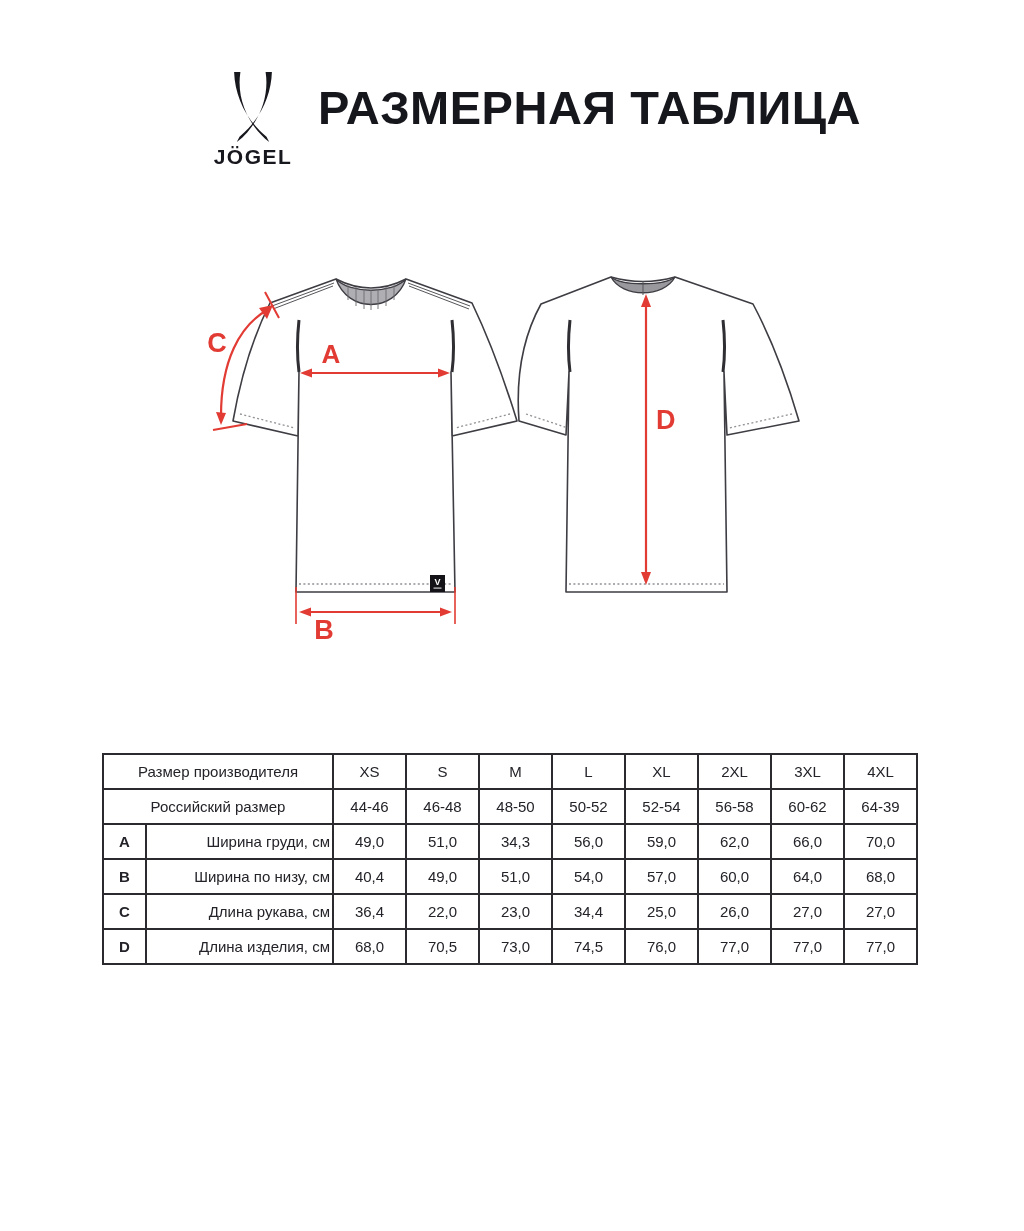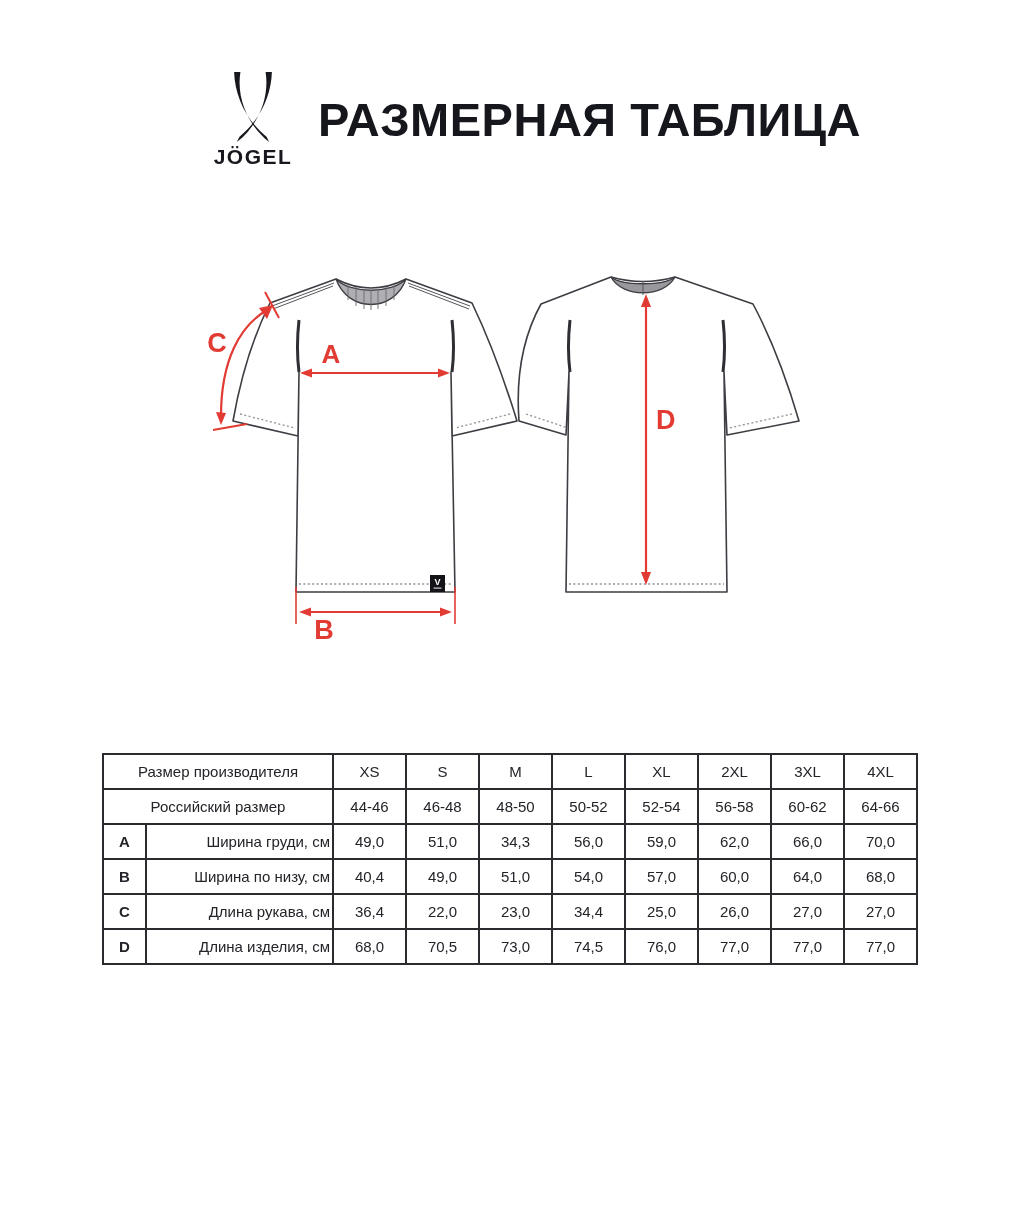--- a/index.html
+++ b/index.html
@@ -5,21 +5,21 @@
   html,body{margin:0;padding:0;background:#ffffff;}
   .page{
     position:relative;width:1024px;height:1231px;background:#ffffff;overflow:hidden;
     font-family:"Liberation Sans",sans-serif;color:#1c1c22;
   }
   
   .logo{position:absolute;left:202px;top:70px;width:102px;text-align:center;}
   .logo svg{display:block;margin:0 auto;}
   .logo-word{font-size:21px;font-weight:bold;letter-spacing:1.5px;margin-top:1px;color:#17171e;}
   .page-title{
-    position:absolute;left:318px;top:92px;margin:0;
+    position:absolute;left:318px;top:80px;margin:0;
     font-size:47px;font-weight:bold;letter-spacing:0.5px;color:#16161d;white-space:nowrap;
   }
   
   .diagram{position:absolute;left:0;top:230px;width:1024px;height:420px;}
   .dim-label{font-family:"Liberation Sans",sans-serif;font-weight:bold;fill:#e23b33;}
   
   .size-table{
     position:absolute;left:102px;top:753px;width:814px;
     border-collapse:collapse;table-layout:fixed;
     font-size:15px;color:#232329;
@@ -158,21 +158,21 @@
       </tr>
       <tr>
         <td colspan="2" class="lbl">Российский размер</td>
         <td>44-46</td>
         <td>46-48</td>
         <td>48-50</td>
         <td>50-52</td>
         <td>52-54</td>
         <td>56-58</td>
         <td>60-62</td>
-        <td>64-66</td>
+        <td>64-39</td>
       </tr>
       <tr>
         <td class="letter">A</td>
         <td class="desc">Ширина груди, см</td>
         <td>49,0</td>
         <td>51,0</td>
         <td>34,3</td>
         <td>56,0</td>
         <td>59,0</td>
         <td>62,0</td>

